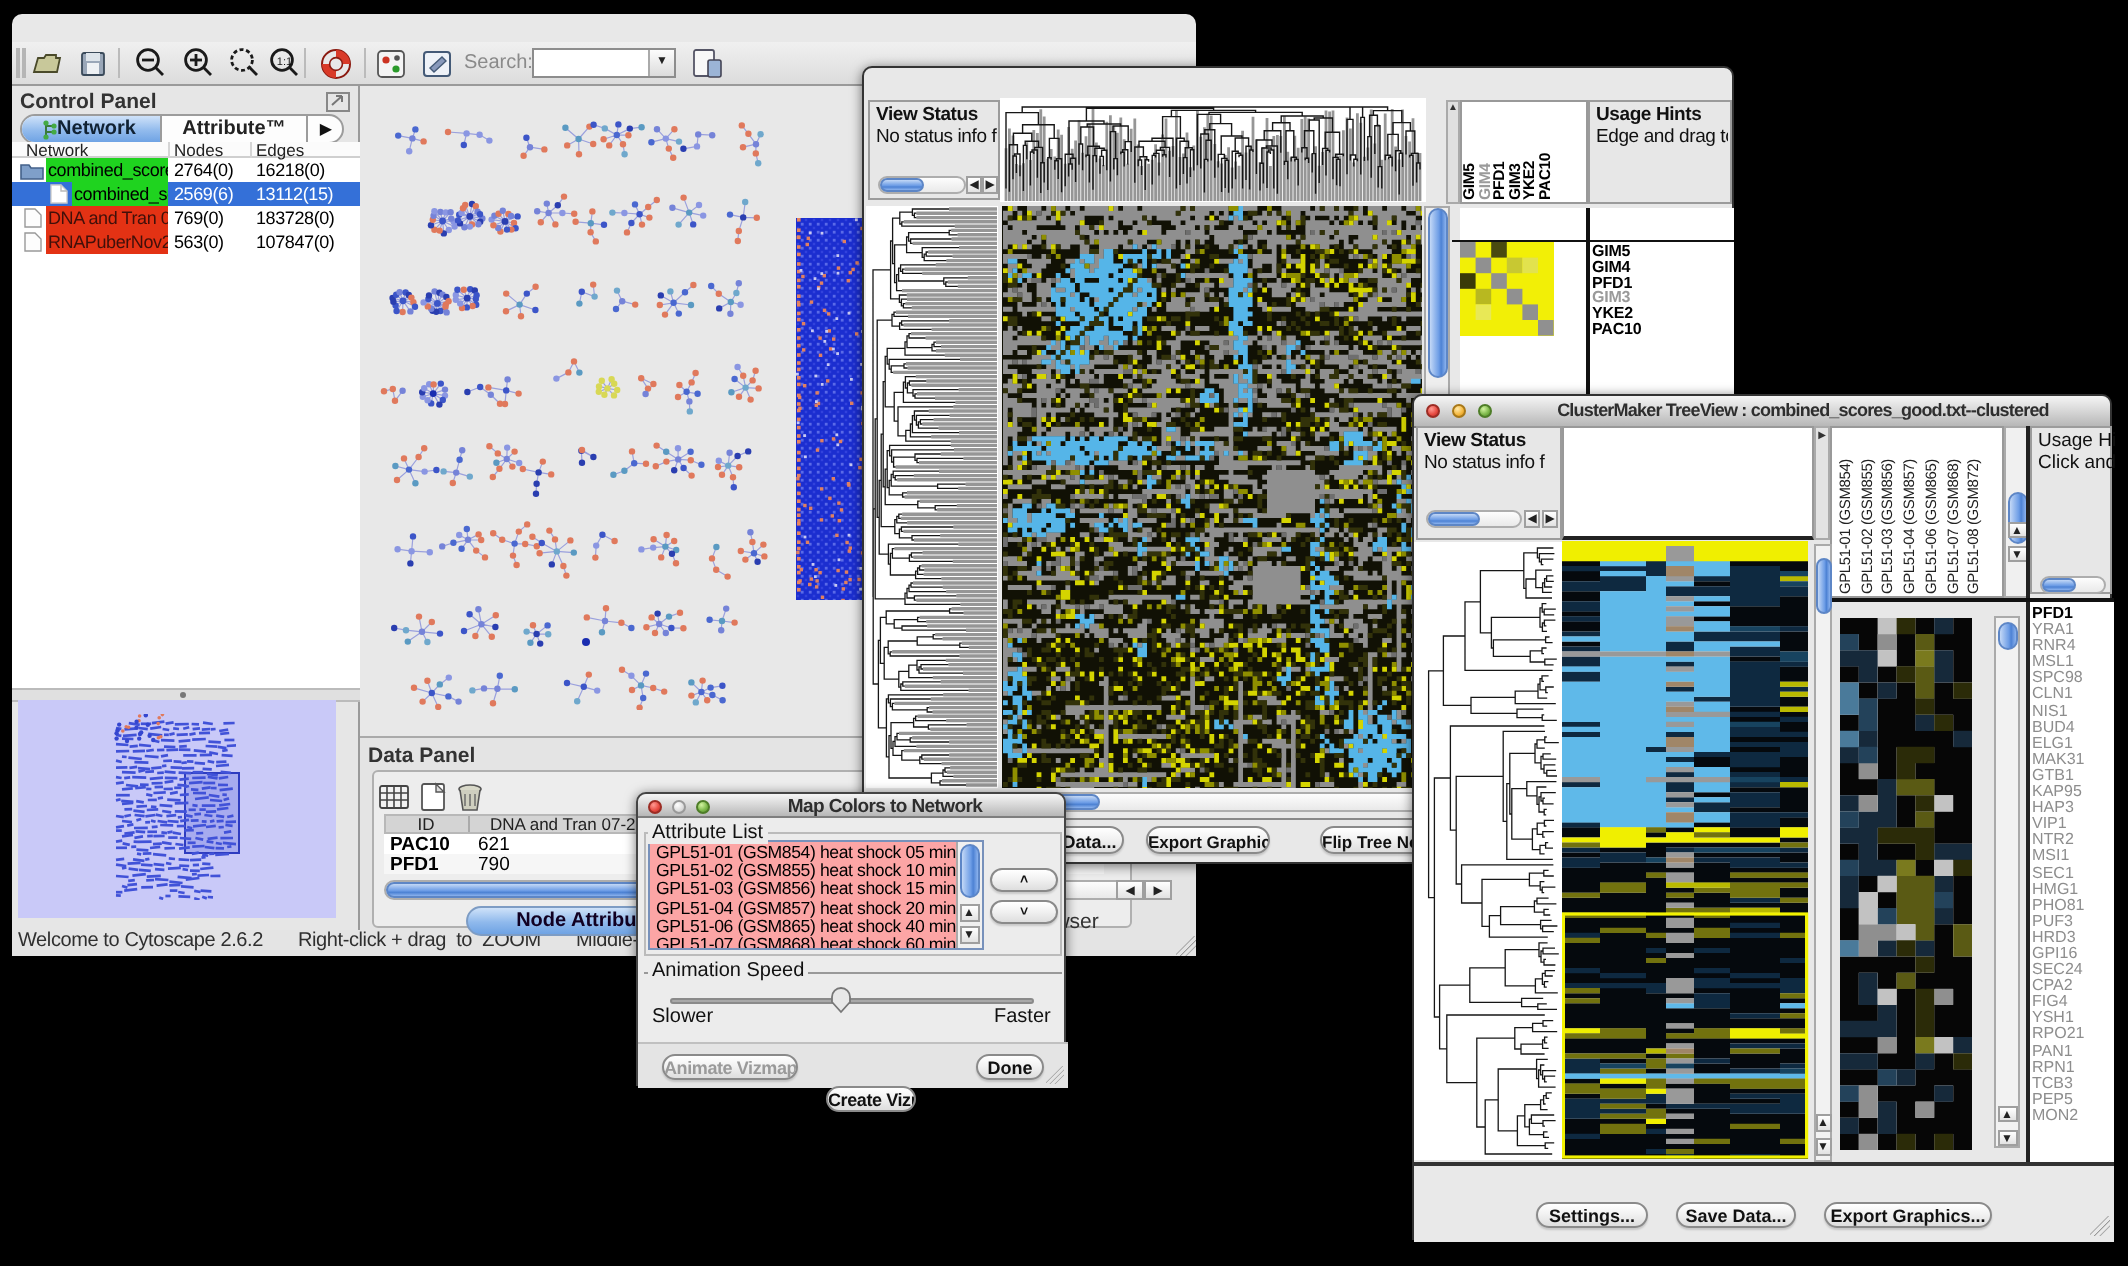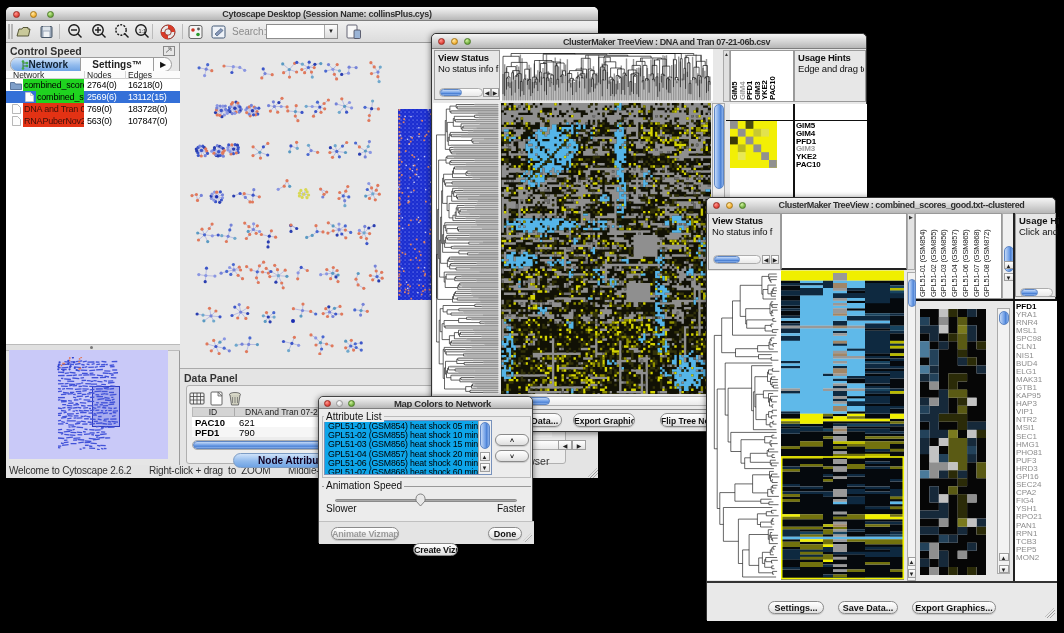--- a/index.html
+++ b/index.html
@@ -17,26 +17,20 @@
 .sb-thv{position:absolute;background:linear-gradient(90deg,#c3d8f6,#6d9de6 55%,#4d82d4 70%,#8cb3ee);border:1px solid #5d86c6;border-radius:5px}
 .panel{position:absolute;background:#e7e7e7;border:1px solid #9b9b9b}
 .arrbox{position:absolute;background:linear-gradient(180deg,#fff,#e2e2e2);border:1px solid #9f9f9f;font-size:6px;color:#222;text-align:center}
 .vlabel{position:absolute;transform-origin:0 0;transform:rotate(-90deg);white-space:nowrap;line-height:8px}
 .grip{position:absolute;background:
  linear-gradient(135deg,transparent 44%,#999 46%,transparent 50%,transparent 58%,#999 60%,transparent 64%,transparent 72%,#999 74%,transparent 78%)}
 </style></head>
 <body>
 
 <div class="win" style="left:6px;top:7px;width:592px;height:471px;border-radius:5px 5px 0 0">
- <div class="tbar" style="height:14px">
-  <div class="tl r" style="left:7px;top:3.5px"></div>
-  <div class="tl y" style="left:24px;top:3.5px"></div>
-  <div class="tl g" style="left:41px;top:3.5px"></div>
-  <div class="ttl" style="left:60px;right:10px;font-size:9px;letter-spacing:-0.3px;line-height:15px">Cytoscape Desktop (Session Name: collinsPlus.cys)</div>
- </div>
 
  <div class="abs" style="left:0;top:14px;width:592px;height:22px;background:linear-gradient(180deg,#f0f0f0,#dcdcdc);border-bottom:1px solid #9a9a9a">
   <div class="abs" style="left:2px;top:3px;width:1.5px;height:15px;background:#b5b5b5"></div>
   <div class="abs" style="left:5px;top:3px;width:1.5px;height:15px;background:#b5b5b5"></div>
   <svg class="abs" style="left:9px;top:2px" width="40" height="18" viewBox="0 0 40 18">
    <path d="M2 13 L4 6 L7 6 L8 4.5 L13 4.5 L13 6 L15 6 L13.5 13 Z" fill="#c8c89a" stroke="#4a4a2a" stroke-width="0.9"></path>
    <rect x="26" y="3.5" width="11" height="11" rx="1" fill="#9aa7b8" stroke="#3a4a5a" stroke-width="0.9"></rect>
    <rect x="28" y="3.5" width="7" height="4" fill="#dde4ea"></rect>
         <rect x="28.5" y="8.5" width="6" height="5.5" fill="#eef1f4"></rect>
   </svg>
@@ -76,36 +70,36 @@
   <div class="abs" style="left:226px;top:4.5px;font-size:10px;color:#8a8a8a">Search:</div>
   <div class="abs" style="left:260px;top:3px;width:72px;height:15px;background:#fff;border:1px solid #8d8d8d"></div>
   <div class="abs" style="left:318px;top:4px;width:13px;height:13px;background:linear-gradient(#fcfcfc,#dcdcdc);border-left:1px solid #aaa;font-size:6px;text-align:center;line-height:13px;color:#222">▼</div>
   <svg class="abs" style="left:340px;top:2.5px" width="15" height="16" viewBox="0 0 15 16">
    <rect x="1" y="1" width="10" height="13" rx="1" fill="#f8f8f8" stroke="#556" stroke-width="0.9"></rect>
    <rect x="8" y="6" width="6.5" height="8.5" rx="1" fill="#9bb4d6" stroke="#445" stroke-width="0.8"></rect>
   </svg>
  </div>
 
  <div class="abs" style="left:0;top:36px;width:174px;height:422px;background:#e6e6e6;border-right:1px solid #9a9a9a">
-  <div class="abs" style="left:4px;top:2px;font-size:10.5px;font-weight:bold;color:#333">Control Speed</div>
+  <div class="abs" style="left:4px;top:2px;font-size:10.5px;font-weight:bold;color:#333">Control Panel</div>
   <svg class="abs" style="left:157px;top:3px" width="12" height="10" viewBox="0 0 12 10">
    <rect x="0.5" y="0.5" width="11" height="9" fill="none" stroke="#888" stroke-width="1"></rect>
    <path d="M3 6.5 L8 2 M8 2 L5 2 M8 2 L8 5" stroke="#777" stroke-width="1" fill="none"></path>
   </svg>
 
   <div class="abs" style="left:4px;top:13.5px;width:162px;height:15px;background:#fdfdfd;border:1px solid #9c9c9c;border-radius:8px">
    <div class="abs" style="left:0;top:0;width:70px;height:13px;background:linear-gradient(180deg,#cfe2f9,#92bbed 55%,#6fa3e4);border-right:1px solid #9c9c9c;border-radius:8px 0 0 8px;text-align:center;font-size:10px;font-weight:bold;color:#123;line-height:14px">&nbsp;&nbsp;Network</div>
    <svg class="abs" style="left:9px;top:2px" width="10" height="10" viewBox="0 0 10 10">
     <path d="M3 1.5 V8.5 M3 3 H7 M3 6 H7" stroke="#3a7a3a" stroke-width="1" fill="none"></path>
     <circle cx="3" cy="1.5" r="1.3" fill="#44aa44"></circle>
           <circle cx="7" cy="3" r="1.3" fill="#44aa44"></circle>
           <circle cx="7" cy="6" r="1.3" fill="#44aa44"></circle>
           <circle cx="3" cy="8.5" r="1.3" fill="#44aa44"></circle>
    </svg>
-   <div class="abs" style="left:70px;top:0;width:72px;height:13px;text-align:center;font-size:10px;font-weight:bold;color:#222;line-height:14px">Settings™</div>
+   <div class="abs" style="left:70px;top:0;width:72px;height:13px;text-align:center;font-size:10px;font-weight:bold;color:#222;line-height:14px">Attribute™</div>
    <div class="abs" style="left:142px;top:0;width:19px;height:13px;border-left:1px solid #9c9c9c;text-align:center;font-size:8px;color:#111;line-height:13px">▶</div>
   </div>
 
   <div class="abs" style="left:0px;top:28px;width:174px;height:273px;background:#fff"></div>
   <div class="abs" style="left:0px;top:28px;width:174px;height:8px;background:#fbfbfb;border-bottom:1px solid #cfcfcf">
     <div class="abs" style="left:7px;top:-1px;font-size:8.5px;color:#222">Network</div>
     <div class="abs" style="left:81px;top:-1px;font-size:8.5px;color:#222">Nodes</div>
     <div class="abs" style="left:122px;top:-1px;font-size:8.5px;color:#222">Edges</div>
     <div class="abs" style="left:78px;top:0;width:1px;height:8px;background:#d5d5d5"></div>
     <div class="abs" style="left:119px;top:0;width:1px;height:8px;background:#d5d5d5"></div>
@@ -1159,26 +1153,20 @@
     <circle cx="18.8" cy="10.9" r="1.1" fill="#3546d0"></circle>
     <circle cx="2.3" cy="9.6" r="1.1" fill="#3546d0"></circle>
     <circle cx="14.6" cy="9.2" r="1.1" fill="#3546d0"></circle>
     <circle cx="13.6" cy="12.3" r="1.1" fill="#3546d0"></circle>
     <circle cx="3.6" cy="5.3" r="1.1" fill="#3546d0"></circle>
     <circle cx="17.9" cy="5.4" r="1.1" fill="#3546d0"></circle>
     <circle cx="20.6" cy="13" r="1.1" fill="#3546d0"></circle>
   </svg>
 
 <div class="win" style="left:431px;top:33px;width:436px;height:399px;border:1px solid #333;border-radius:5px 5px 0 0">
- <div class="tbar" style="height:15px">
-  <div class="tl r" style="left:6px;top:4px"></div>
-  <div class="tl y" style="left:19px;top:4px"></div>
-  <div class="tl g" style="left:32px;top:4px"></div>
-  <div class="ttl" style="left:45px;right:10px;font-size:9px;letter-spacing:-0.4px;line-height:16px">ClusterMaker TreeView : DNA and Tran 07-21-06b.csv</div>
- </div>
  <div class="panel" style="left:2px;top:16px;width:66px;height:50px">
   <div class="abs" style="left:3px;top:1px;font-size:9.5px;font-weight:bold;color:#111;letter-spacing:-0.2px">View Status</div>
   <div class="abs" style="left:3px;top:12px;font-size:9.5px;letter-spacing:-0.2px;color:#111;white-space:nowrap;overflow:hidden;width:61px">No status info f</div>
   <div class="sb-tr" style="left:4px;top:37px;width:44px;height:9px"></div>
   <div class="sb-th" style="left:5px;top:38px;width:22px;height:7px"></div>
   <div class="arrbox" style="left:48px;top:37px;width:8px;height:9px;line-height:9px">◀</div>
   <div class="arrbox" style="left:56px;top:37px;width:8px;height:9px;line-height:9px">▶</div>
  </div>
  <div class="panel" style="left:362px;top:16px;width:72px;height:52px">
   <div class="abs" style="left:3px;top:1px;font-size:9.5px;font-weight:bold;color:#111;letter-spacing:-0.2px">Usage Hints</div>
@@ -1269,21 +1257,21 @@
  <div class="vlabel" style="left:244.1px;top:99px;font-size:7.5px;letter-spacing:-0.2px;color:#222">GPL51-04 (GSM857)</div>
  <div class="vlabel" style="left:254.8px;top:99px;font-size:7.5px;letter-spacing:-0.2px;color:#222">GPL51-06 (GSM865)</div>
  <div class="vlabel" style="left:265.5px;top:99px;font-size:7.5px;letter-spacing:-0.2px;color:#222">GPL51-07 (GSM868)</div>
  <div class="vlabel" style="left:276.2px;top:99px;font-size:7.5px;letter-spacing:-0.2px;color:#222">GPL51-08 (GSM872)</div>
  <div class="abs" style="left:295px;top:15px;width:13px;height:86px;background:#f0f0f0;border:1px solid #aaa"></div>
  <div class="sb-thv" style="left:296.5px;top:48px;width:10px;height:26px"></div>
  <div class="arrbox" style="left:296.5px;top:63px;width:10px;height:8px;line-height:8px">▲</div>
  <div class="arrbox" style="left:296.5px;top:75px;width:10px;height:8px;line-height:8px">▼</div>
  <div class="abs" style="left:306px;top:15px;width:2px;height:405px;background:#222"></div>
  <div class="panel" style="left:308px;top:15px;width:41px;height:84px">
-  <div class="abs" style="left:3px;top:1px;font-size:9.5px;font-weight:bold;color:#111;white-space:nowrap">Usage Hi</div>
+  <div class="abs" style="left:3px;top:1px;font-size:9.5px;font-weight:normal;color:#111;white-space:nowrap">Usage Hi</div>
   <div class="abs" style="left:3px;top:12px;font-size:9.5px;color:#111;white-space:nowrap">Click and</div>
   <div class="sb-tr" style="left:4px;top:74px;width:33px;height:9px"></div>
   <div class="sb-th" style="left:5px;top:75px;width:17px;height:7px"></div>
  </div>
  <div class="abs" style="left:208px;top:101px;width:142px;height:2px;background:#111"></div>
  <div class="abs" style="left:308px;top:103px;width:42px;height:280px;background:#fff"></div>
  <div class="abs" style="left:309px;top:105px;font-size:8px;font-weight:bold;color:#000;line-height:8.1px">PFD1<span style="color:#8d8d8d;font-weight:normal"><br>YRA1<br>RNR4<br>MSL1<br>SPC98<br>CLN1<br>NIS1<br>BUD4<br>ELG1<br>MAK31<br>GTB1<br>KAP95<br>HAP3<br>VIP1<br>NTR2<br>MSI1<br>SEC1<br>HMG1<br>PHO81<br>PUF3<br>HRD3<br>GPI16<br>SEC24<br>CPA2<br>FIG4<br>YSH1<br>RPO21<br>PAN1<br>RPN1<br>TCB3<br>PEP5<br>MON2</span></div>
  <div class="abs" style="left:200px;top:74px;width:9px;height:309px;background:#f2f2f2;border:1px solid #aaa"></div>
  <div class="sb-thv" style="left:200.5px;top:81px;width:8px;height:28px"></div>
  <div class="arrbox" style="left:200.5px;top:359px;width:8px;height:9px;line-height:9px">▲</div>
@@ -1329,21 +1317,21 @@
 
 <div class="win" style="left:318px;top:396px;width:215px;height:147px;border:1px solid #444;border-radius:5px 5px 0 0;background:#ececec">
  <div class="tbar" style="height:12px">
   <div class="tl r" style="left:5px;top:2.5px"></div>
   <div class="tl w" style="left:17px;top:2.5px"></div>
   <div class="tl g" style="left:29px;top:2.5px"></div>
   <div class="ttl" style="left:40px;right:6px;font-size:9.5px;line-height:13px">Map Colors to Network</div>
  </div>
  <div class="abs" style="left:5px;top:14px;font-size:10px;color:#111;background:#ececec;padding:0 2px;z-index:3">Attribute List</div>
  <div class="abs" style="left:3px;top:19px;width:209px;height:62px;border:1px solid #bbb"></div>
- <div class="abs" style="left:5px;top:23px;width:168px;height:55px;background:#0ea5e9;border:1px solid #7791bb;overflow:hidden">
+ <div class="abs" style="left:5px;top:23px;width:168px;height:55px;background:#fca5a5;border:1px solid #7791bb;overflow:hidden">
   <div class="abs" style="left:3px;top:1px;font-size:8.8px;letter-spacing:-0.2px;line-height:9.2px;color:#000;white-space:nowrap">GPL51-01 (GSM854) heat shock 05 min<br>GPL51-02 (GSM855) heat shock 10 min<br>GPL51-03 (GSM856) heat shock 15 min<br>GPL51-04 (GSM857) heat shock 20 min<br>GPL51-06 (GSM865) heat shock 40 min<br>GPL51-07 (GSM868) heat shock 60 min</div>
   <div class="abs" style="left:153px;top:0;width:13px;height:53px;background:#f0f0f0;border-left:1px solid #aaa"></div>
   <div class="sb-thv" style="left:154.5px;top:1px;width:10px;height:27px"></div>
   <div class="arrbox" style="left:154.5px;top:31px;width:10px;height:9px;line-height:9px">▲</div>
   <div class="arrbox" style="left:154.5px;top:42px;width:10px;height:9px;line-height:9px">▼</div>
  </div>
  <div class="pill" style="left:176px;top:37px;width:34px;height:12px;font-size:7px;line-height:12px">˄</div>
  <div class="pill" style="left:176px;top:53px;width:34px;height:12px;font-size:7px;line-height:12px">˅</div>
  <div class="abs" style="left:5px;top:83px;font-size:10px;color:#111;background:#ececec;padding:0 2px;z-index:3">Animation Speed</div>
  <div class="abs" style="left:3px;top:89px;width:209px;height:32px;border-top:1px solid #999"></div>

